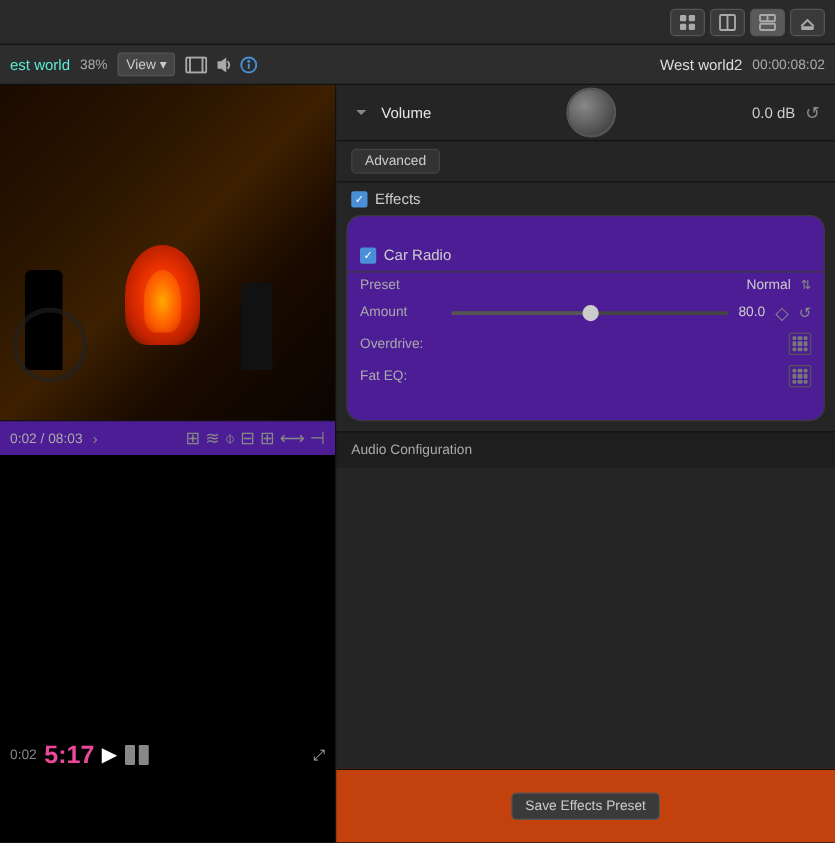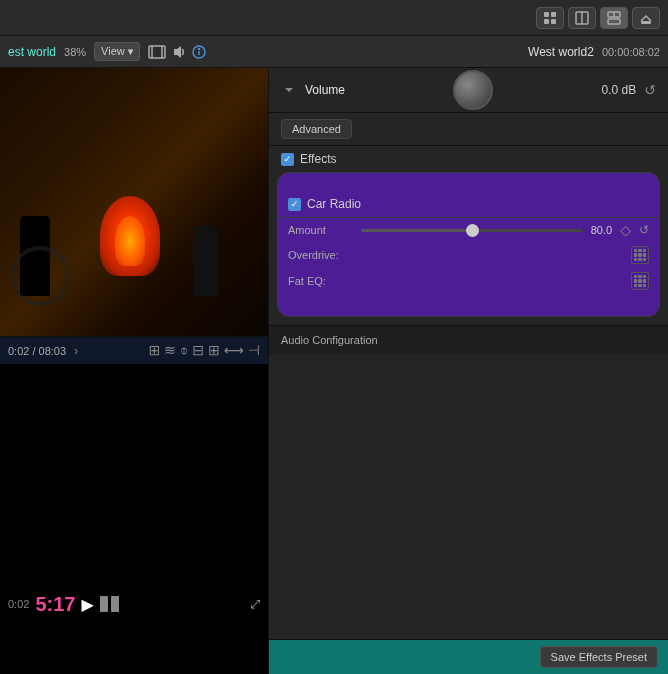--- a/index.html
+++ b/index.html
@@ -95,21 +95,21 @@
     .figure2 {
       position: absolute;
       bottom: 40px; right: 50px;
       width: 25px; height: 70px;
       background: #111;
       border-radius: 5px 5px 0 0;
     }
 
     .clip-bar {
       height: 28px;
-      background: #0f172a;
+      background: #4c1d95;
       display: flex;
       align-items: center;
       padding: 0 8px;
       gap: 8px;
       border-top: 1px solid #111;
     }
     .clip-time { color: #aaa; font-size: 11px; }
     .clip-arrow { color: #888; font-size: 12px; cursor: pointer; }
     .clip-tools { display: flex; gap: 4px; margin-left: auto; }
     .clip-tool { color: #888; font-size: 14px; cursor: pointer; }
@@ -236,23 +236,23 @@
     .reset-icon { color: #888; font-size: 12px; cursor: pointer; }
 
     .audio-config {
       padding: 8px 12px;
       color: #aaa; font-size: 11px;
       cursor: pointer;
     }
 
     .save-preset-bar {
       display: flex;
-      justify-content: flex-end;
-      padding: 6px 10px;
-      background: #0f766e;
+      justify-content: center;
+      padding: 18px 10px;
+      background: #c2410c;
       border-top: 1px solid #111;
     }
     .save-preset-btn {
       background: #3a3a3a;
       border: 1px solid #555;
       border-radius: 4px;
       color: #ccc;
       padding: 4px 10px;
       font-size: 11px;
       cursor: pointer;
@@ -395,20 +395,26 @@
         <div class="checkbox-blue"></div>
         <span class="section-label">Effects</span>
       </div>
 
       <div class="car-radio-panel">
         <div class="car-radio-header">
           <div class="checkbox-blue"></div>
           <span class="car-radio-title">Car Radio</span>
         </div>
 
+        <div class="param-row">
+          <span class="param-label">Preset</span>
+          <div style="flex:1"></div>
+          <span class="preset-value">Normal</span>
+          <span class="preset-arrows">⇅</span>
+        </div>
 
         <div class="param-row">
           <span class="param-label">Amount</span>
           <div class="slider-track">
             <div class="slider-fill" style="width:50%;"></div>
             <div class="slider-thumb" style="left:calc(50% - 6px);"></div>
           </div>
           <span class="param-value">80.0</span>
           <span class="keyframe-icon">◇</span>
           <span class="reset-icon">↺</span>

